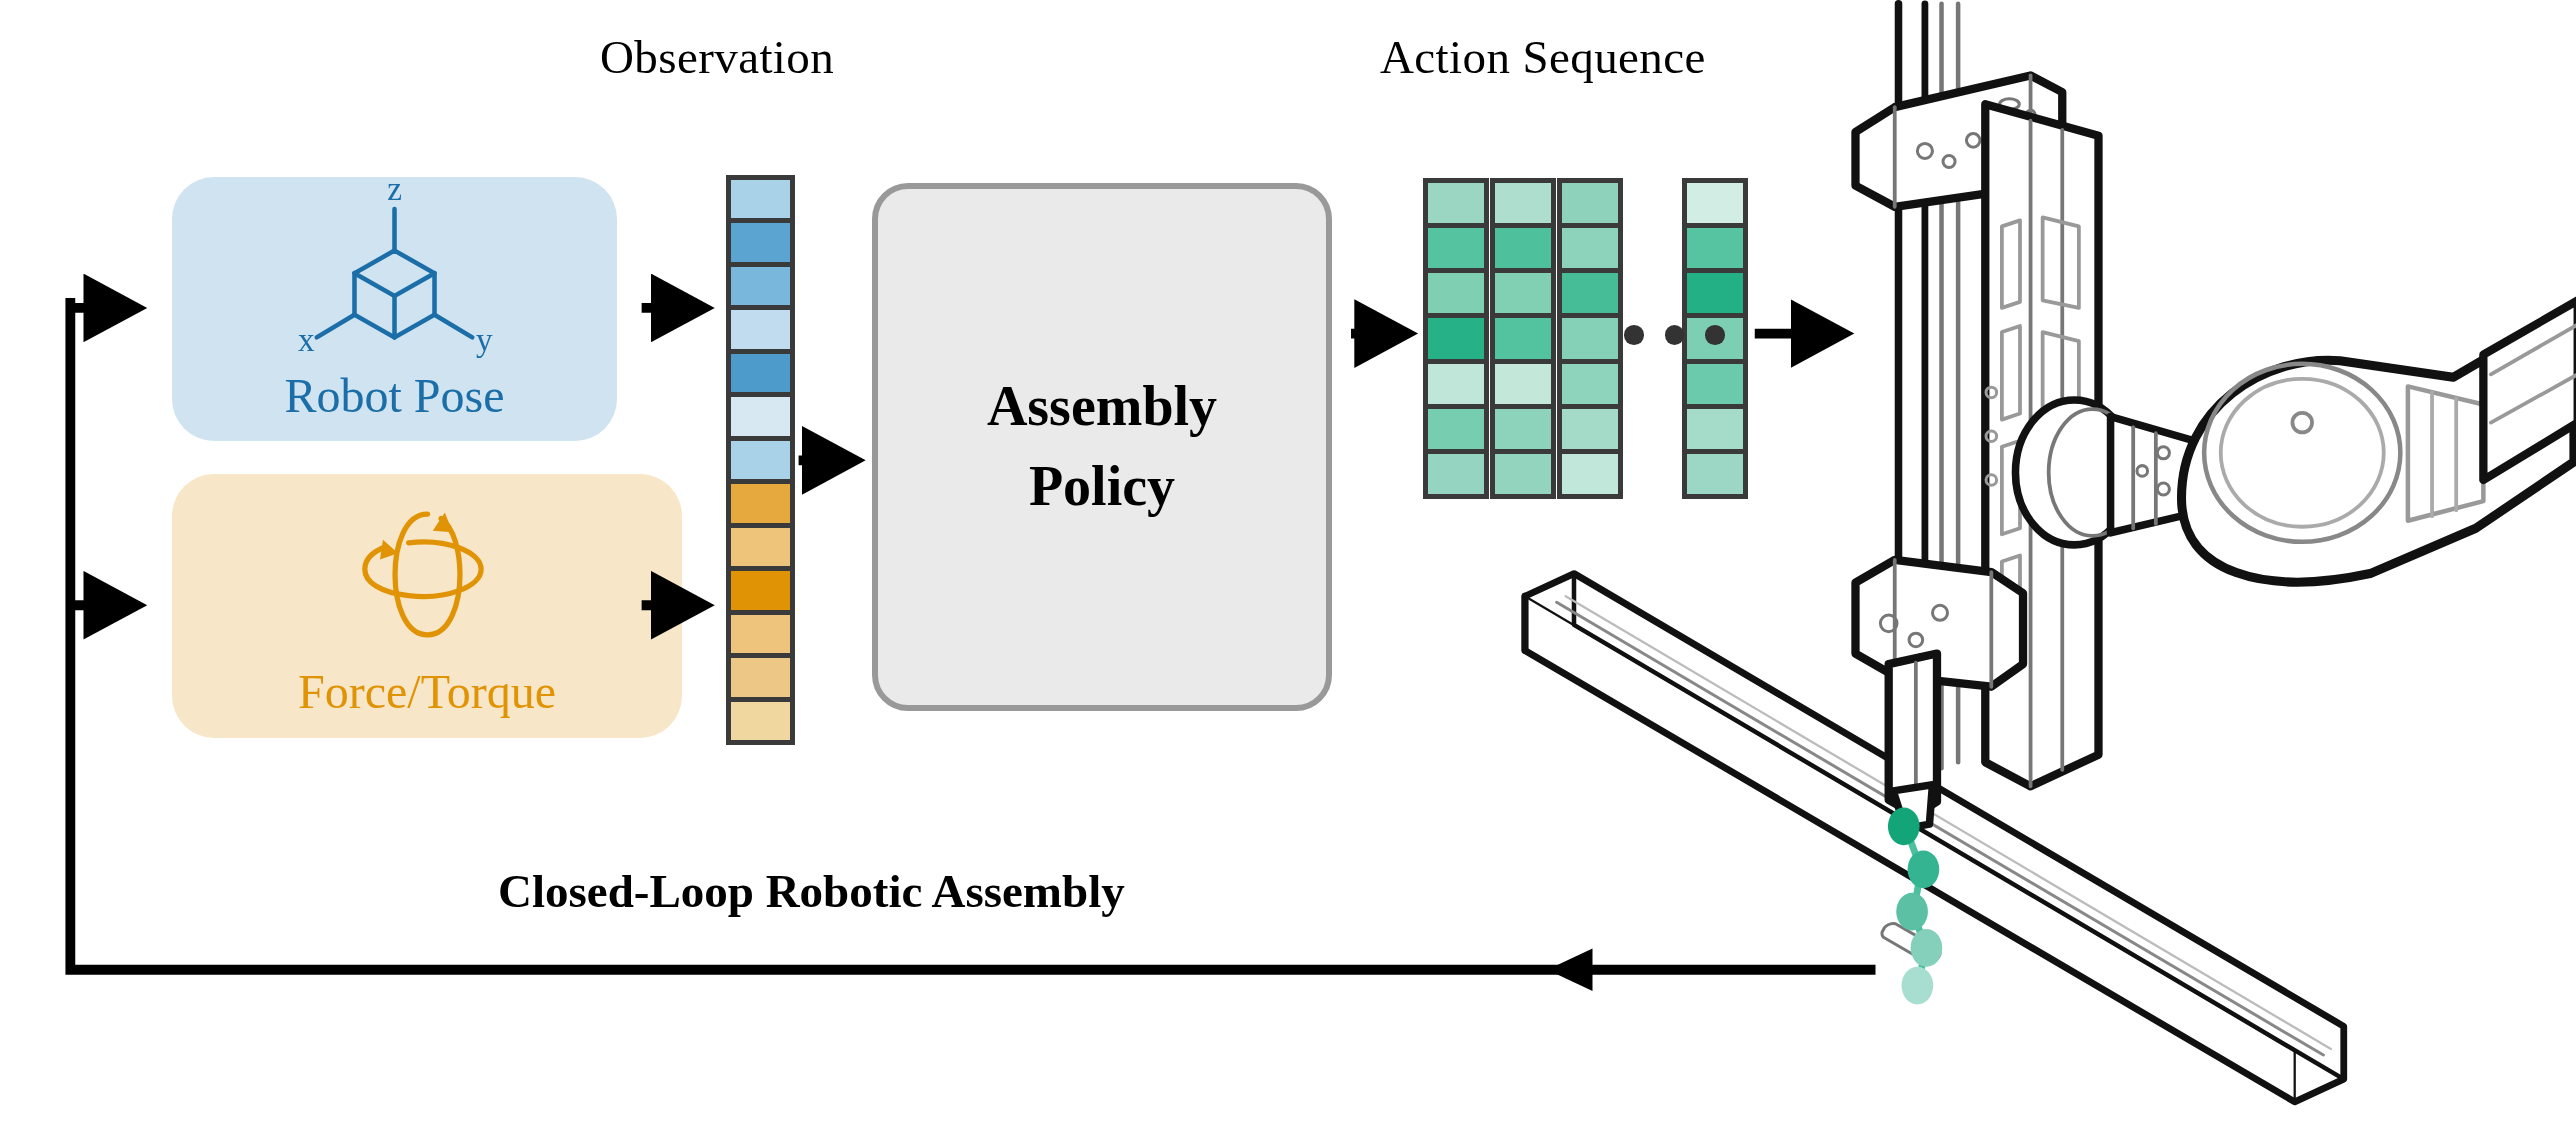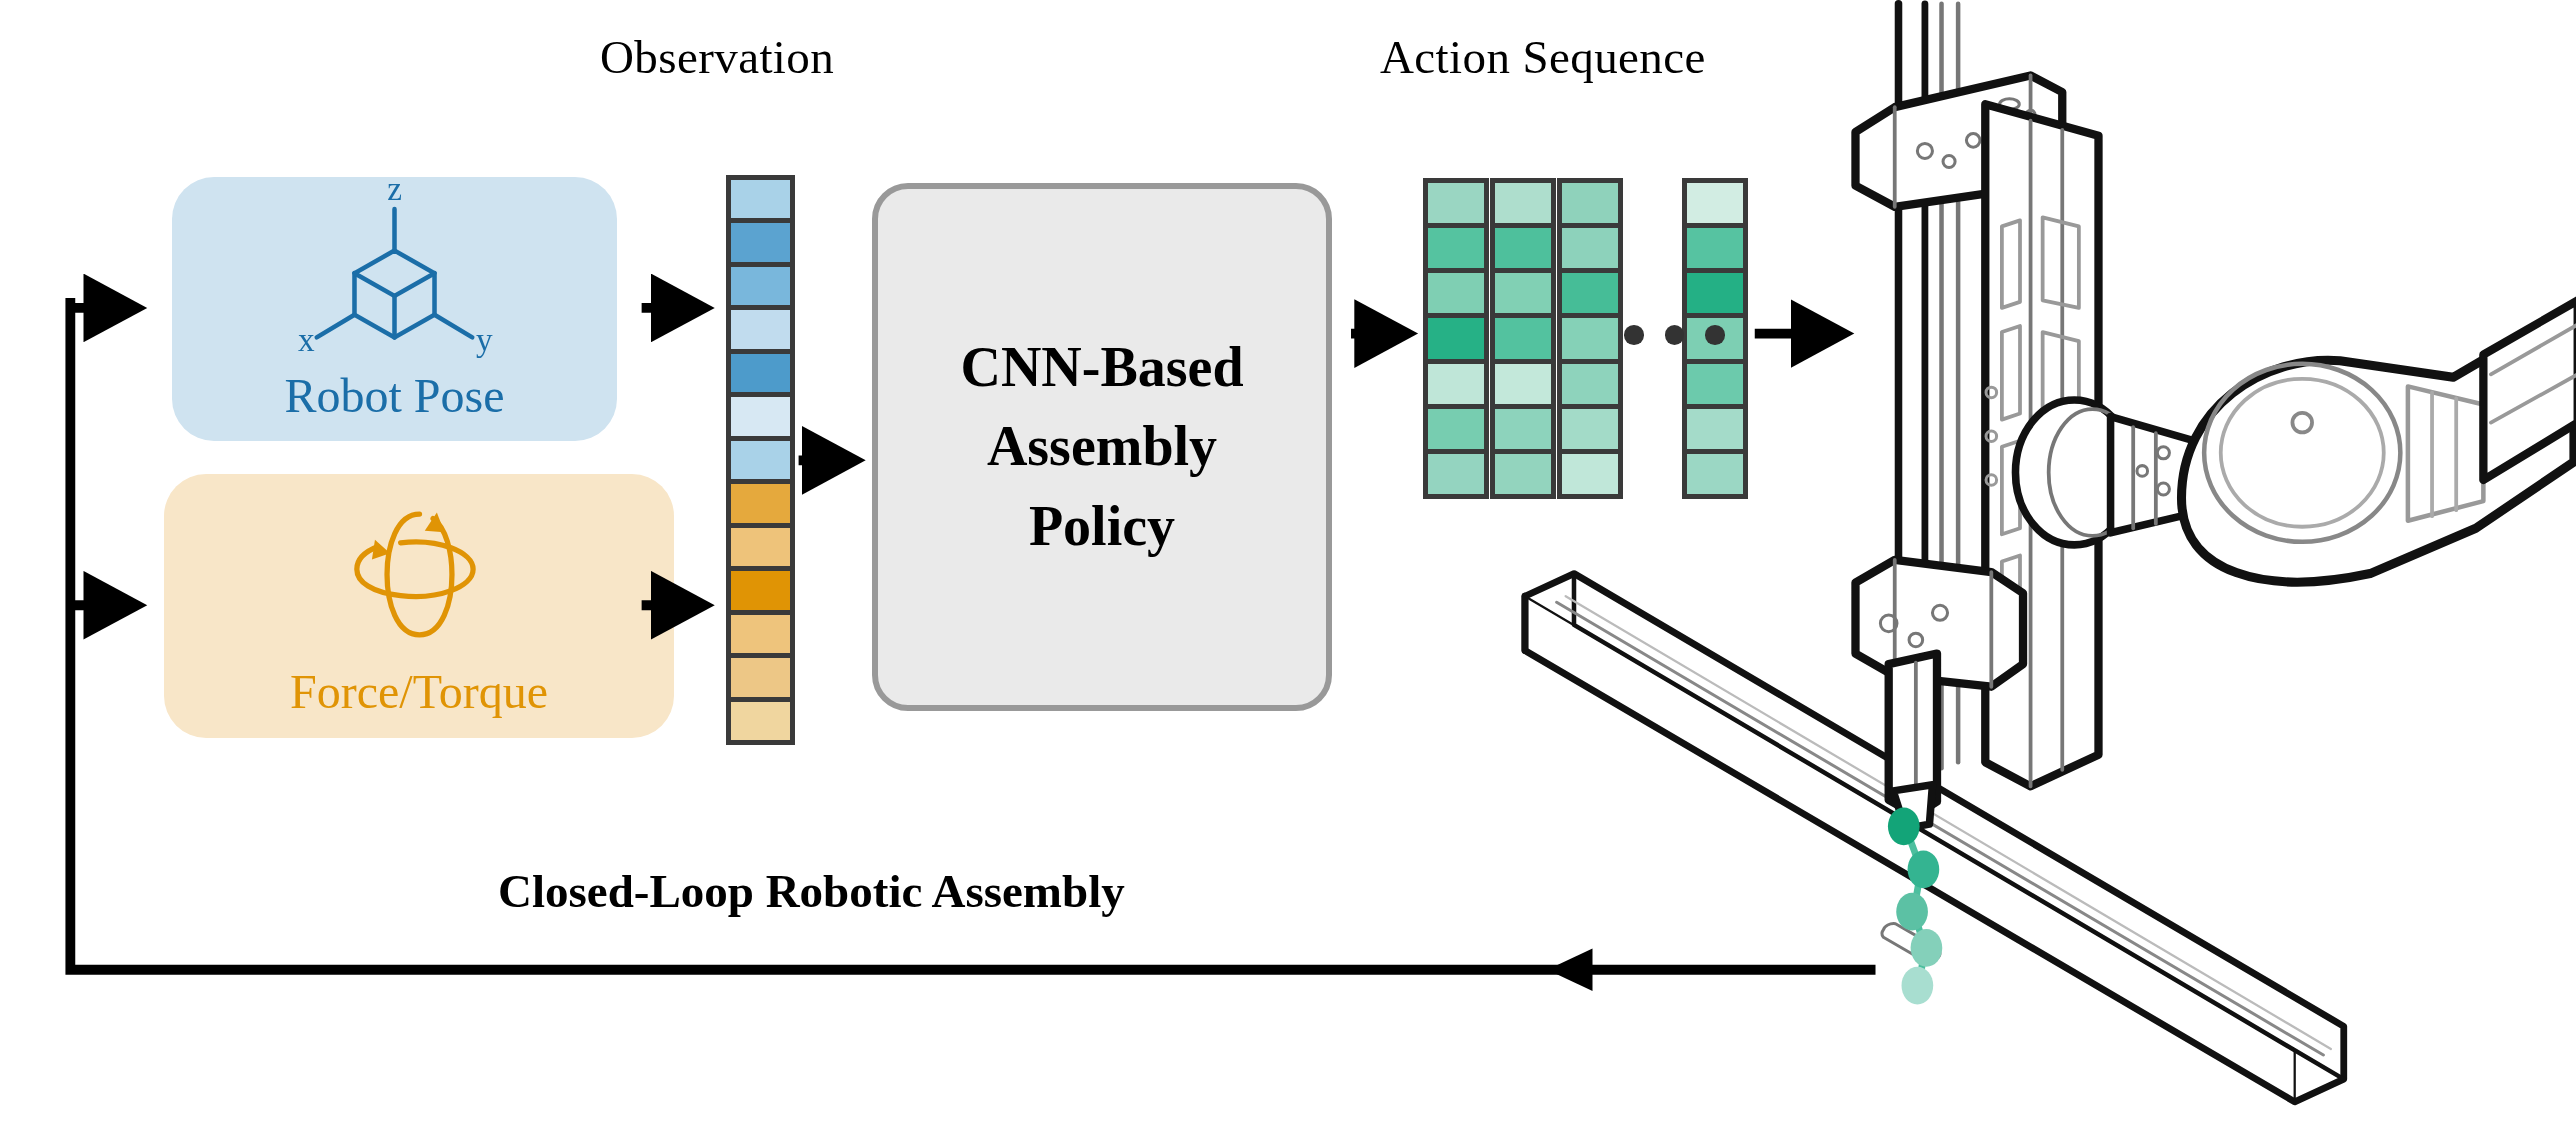--- a/index.html
+++ b/index.html
@@ -81,21 +81,21 @@
 
         <path d="M178 148 L228 178"></path>
       </g>
       <text x="125" y="-4" text-anchor="middle" font-family="Liberation Serif, serif" font-size="44" fill="#1b6ea8">z</text>
       <text x="8" y="196" text-anchor="middle" font-family="Liberation Serif, serif" font-size="44" fill="#1b6ea8">x</text>
       <text x="244" y="196" text-anchor="middle" font-family="Liberation Serif, serif" font-size="44" fill="#1b6ea8">y</text>
     </svg>
     <div class="boxlabel" style="margin-top:18px;">Robot Pose</div>
   </div>
 
-  <div class="infobox ft-box" style="left:164px;top:474px;width:510px;height:264px;">
+  <div class="infobox ft-box" style="left:172px;top:474px;width:510px;height:264px;">
     <svg width="189" height="151" viewBox="0 0 250 200" style="margin-top:3px;">
       <g fill="none" stroke="#e09405" stroke-width="7" stroke-linecap="round">
 
         <path d="M125 20
                  C 95 20, 82 62, 82 100
                  C 82 138, 95 180, 125 180
                  C 155 180, 168 138, 168 100
                  C 168 70, 160 38, 143 26"></path>
 
         <path d="M100 58
@@ -122,21 +122,20 @@
       <div class="cell" style="background: rgb(229, 169, 61); flex: 1 1 0px;"></div>
       <div class="cell" style="background: rgb(238, 195, 122); flex: 1 1 0px;"></div>
       <div class="cell" style="background: rgb(224, 148, 5); flex: 1 1 0px;"></div>
       <div class="cell" style="background: rgb(238, 196, 124); flex: 1 1 0px;"></div>
       <div class="cell" style="background: rgb(237, 199, 134); flex: 1 1 0px;"></div>
       <div class="cell" style="background: rgb(240, 214, 159); flex: 1 1 0px;"></div>
     </div>
 
   <div class="policy-box" style="left:872px;top:183px;width:460px;height:528px;">
     <div class="policy-text">
-      <div>CNN-Based</div>
       <div>Assembly</div>
       <div>Policy</div>
     </div>
   </div>
 
   <div class="tokencol act-col" id="act-col-0" style="left:1423px;top:178px;width:56px;height:311px;">
       <div class="cell" style="background: rgb(154, 214, 194); flex: 1 1 0px;"></div>
       <div class="cell" style="background: rgb(85, 195, 160); flex: 1 1 0px;"></div>
       <div class="cell" style="background: rgb(127, 207, 179); flex: 1 1 0px;"></div>
       <div class="cell" style="background: rgb(38, 177, 134); flex: 1 1 0px;"></div>

